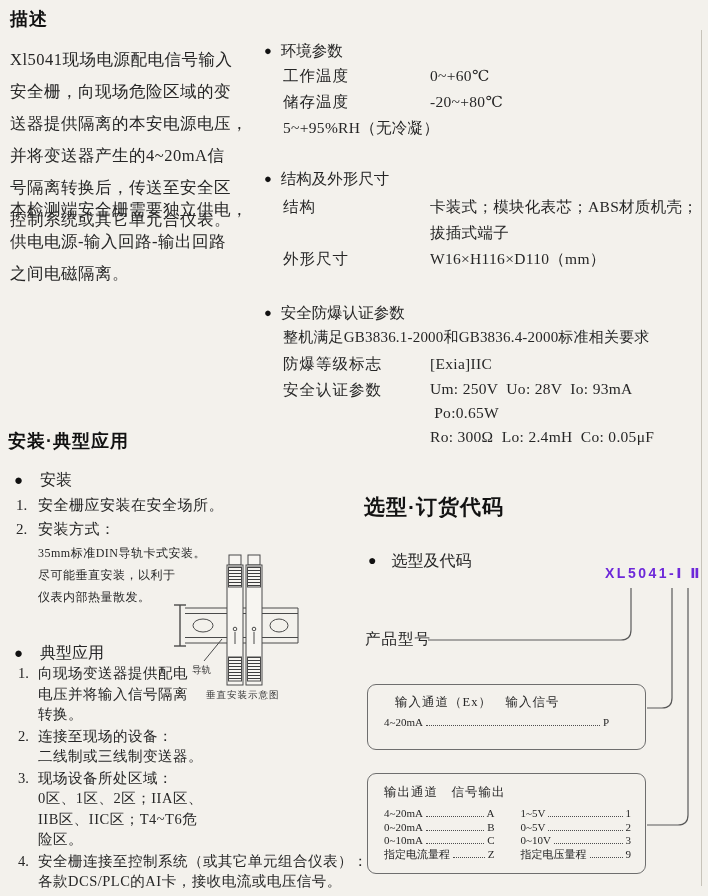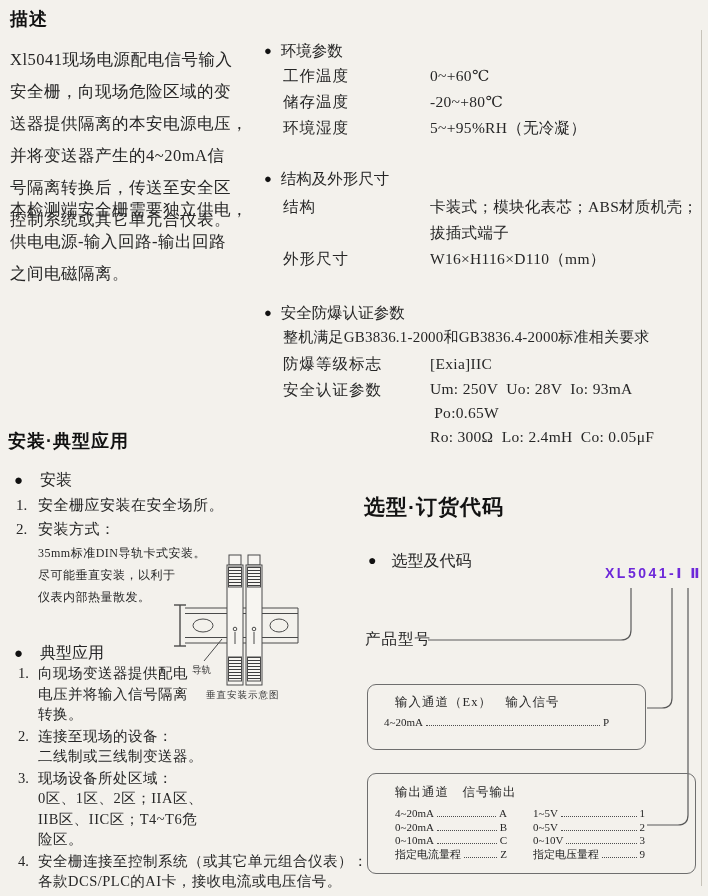--- a/index.html
+++ b/index.html
@@ -82,21 +82,20 @@
     </div>
     <div class="prow">
       <span class="plabel">工作温度</span>
       <span class="pvalue">0~+60℃</span>
     </div>
     <div class="prow">
       <span class="plabel">储存温度</span>
       <span class="pvalue">-20~+80℃</span>
     </div>
     <div class="prow">
-      <span class="plabel">环境湿度</span>
       <span class="pvalue">5~+95%RH（无冷凝）</span>
     </div>
   </div>
 
   <div class="psec" style="left:264px;top:166px;">
     <div class="phead">
       <span class="bullet">●</span>
       <span>结构及外形尺寸</span>
     </div>
     <div class="prow" style="margin-top:3px;">
@@ -248,21 +247,21 @@
 
   <div class="obox" style="left:367px;top:684px;width:279px;height:66px;padding:9px 0 0 0;">
     <div class="bhdr" style="padding-left:27px;">输入通道（Ex）　输入信号</div>
     <div class="ldr-row" style="padding:5px 36px 0 16px;">
       <span>4~20mA</span>
       <span class="dots"></span>
       <span>P</span>
     </div>
   </div>
 
-  <div class="obox" style="left:367px;top:773px;width:329px;height:101px;padding:10px 0 0 11px;">
+  <div class="obox" style="left:367px;top:773px;width:279px;height:101px;padding:10px 0 0 0;">
     <div class="bhdr" style="padding-left:16px;">输出通道　信号输出</div>
     <div class="ocols">
       <div class="ocol">
         <div class="ldr-row">
           <span>4~20mA</span>
           <span class="dots"></span>
           <span>A</span>
         </div>
         <div class="ldr-row">
           <span>0~20mA</span>

